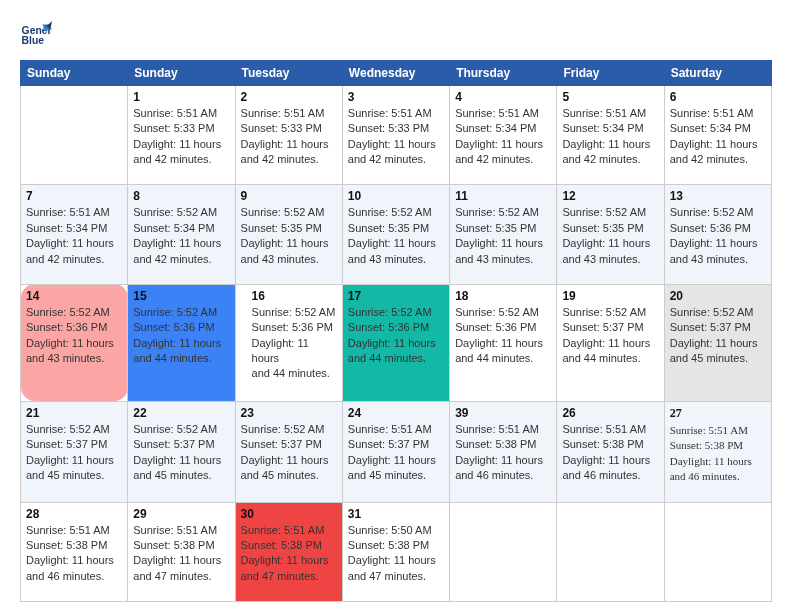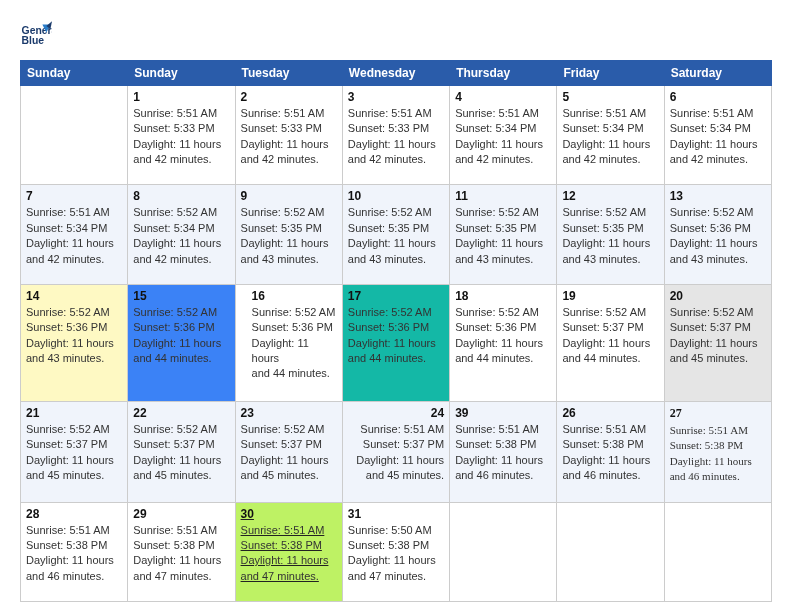--- a/index.html
+++ b/index.html
@@ -210,21 +210,21 @@
           </td>
           <td style="background: rgb(240, 244, 251);">
             <span class="day-num">13</span>
             <div class="day-info" style="white-space: pre-line;">Sunrise: 5:52 AM
 Sunset: 5:36 PM
 Daylight: 11 hours
 and 43 minutes.</div>
           </td>
         </tr>
         <tr>
-          <td style="background: #fef9c3;">
+          <td style="background: #fca5a5; border-radius: 14px;">
             <span class="day-num">14</span>
             <div class="day-info" style="white-space: pre-line;">Sunrise: 5:52 AM
 Sunset: 5:36 PM
 Daylight: 11 hours
 and 43 minutes.</div>
           </td>
           <td style="background: #3b82f6;">
             <span class="day-num">15</span>
             <div class="day-info" style="white-space: pre-line;">Sunrise: 5:52 AM
 Sunset: 5:36 PM
@@ -282,21 +282,21 @@
 Daylight: 11 hours
 and 45 minutes.</div>
           </td>
           <td style="background: rgb(240, 244, 251);">
             <span class="day-num">23</span>
             <div class="day-info" style="white-space: pre-line;">Sunrise: 5:52 AM
 Sunset: 5:37 PM
 Daylight: 11 hours
 and 45 minutes.</div>
           </td>
-          <td style="background: rgb(240, 244, 251); text-align: right;">
+          <td style="background: rgb(240, 244, 251);">
             <span class="day-num">24</span>
             <div class="day-info" style="white-space: pre-line;">Sunrise: 5:51 AM
 Sunset: 5:37 PM
 Daylight: 11 hours
 and 45 minutes.</div>
           </td>
           <td style="background: rgb(240, 244, 251);">
             <span class="day-num">39</span>
             <div class="day-info" style="white-space: pre-line;">Sunrise: 5:51 AM
 Sunset: 5:38 PM
@@ -326,21 +326,21 @@
 Daylight: 11 hours
 and 46 minutes.</div>
           </td>
           <td style="background: rgb(255, 255, 255);">
             <span class="day-num">29</span>
             <div class="day-info" style="white-space: pre-line;">Sunrise: 5:51 AM
 Sunset: 5:38 PM
 Daylight: 11 hours
 and 47 minutes.</div>
           </td>
-          <td style="background: #bef264; text-decoration: underline;">
+          <td style="background: #ef4444;">
             <span class="day-num">30</span>
             <div class="day-info" style="white-space: pre-line;">Sunrise: 5:51 AM
 Sunset: 5:38 PM
 Daylight: 11 hours
 and 47 minutes.</div>
           </td>
           <td style="background: rgb(255, 255, 255);">
             <span class="day-num">31</span>
             <div class="day-info" style="white-space: pre-line;">Sunrise: 5:50 AM
 Sunset: 5:38 PM

